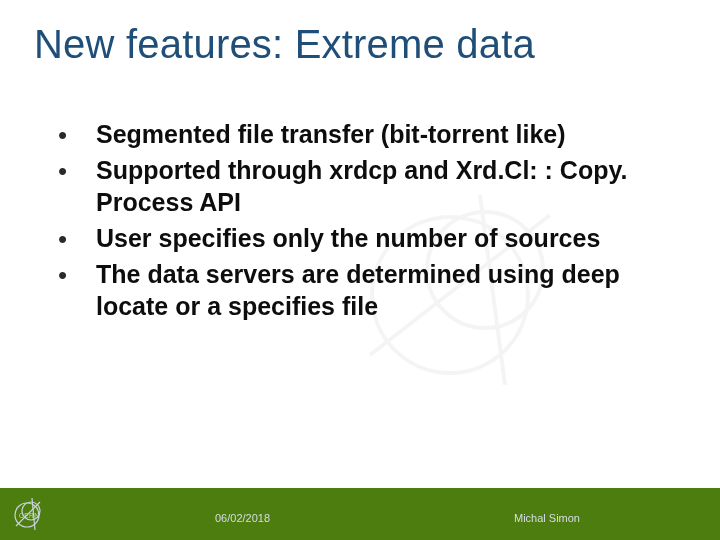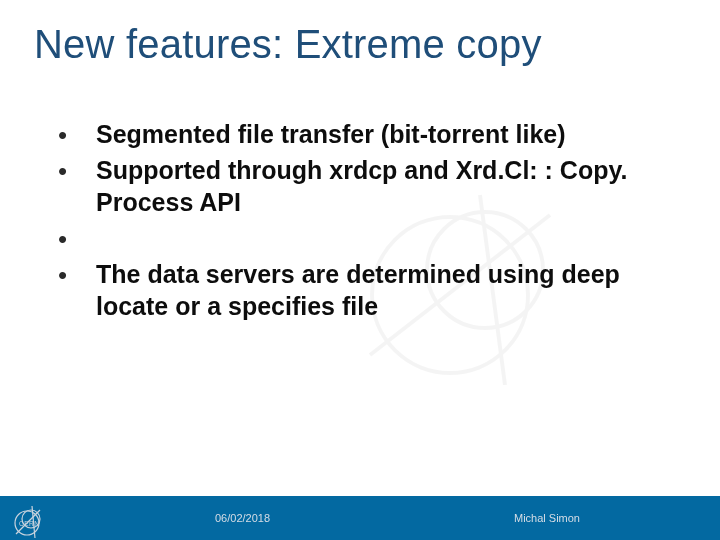--- a/index.html
+++ b/index.html
@@ -47,22 +47,22 @@
     width: 260px;
     height: 200px;
     opacity: 0.04;
     pointer-events: none;
   }
   .footer {
     position: absolute;
     left: 0;
     bottom: 0;
     width: 720px;
-    height: 44px;
-    background: #0369a1;
+    height: 52px;
+    background: #4d7c0f;
     text-align: right;
   }
   .footer-logo {
     position: absolute;
     left: 10px;
     top: 8px;
     width: 36px;
     height: 36px;
   }
   .footer-date {
@@ -79,40 +79,41 @@
     color: #d6dde6;
     font-size: 11px;
     margin-left: 44px;
   }
 </style>
 </head>
 <body>
 
 <div class="slide">
 
-  <h1 class="title">New features: Extreme copy</h1>
+  <h1 class="title">New features: Extreme data</h1>
 
   <svg class="watermark" viewBox="0 0 260 200">
     <circle cx="120" cy="110" r="78" fill="none" stroke="#000" stroke-width="4"></circle>
     <circle cx="155" cy="85" r="58" fill="none" stroke="#000" stroke-width="4"></circle>
     <line x1="40" y1="170" x2="220" y2="30" stroke="#000" stroke-width="4"></line>
     <line x1="150" y1="10" x2="175" y2="200" stroke="#000" stroke-width="4"></line>
   </svg>
 
   <ul class="bullets">
     <li class="bullet-item">
       <span class="dot">•</span>
       <span class="bullet-text">Segmented file transfer (bit-torrent like)</span>
     </li>
     <li class="bullet-item">
       <span class="dot">•</span>
       <span class="bullet-text">Supported through xrdcp and Xrd.Cl: : Copy. Process API</span>
     </li>
     <li class="bullet-item">
       <span class="dot">•</span>
+      <span class="bullet-text">User specifies only the number of sources</span>
     </li>
     <li class="bullet-item">
       <span class="dot">•</span>
       <span class="bullet-text">The data servers are determined using deep locate or a specifies file</span>
     </li>
   </ul>
 
   <div class="footer">
     <svg class="footer-logo" viewBox="0 0 36 36">
       <circle cx="17" cy="19" r="12" fill="none" stroke="#c9d3de" stroke-width="1.2"></circle>

